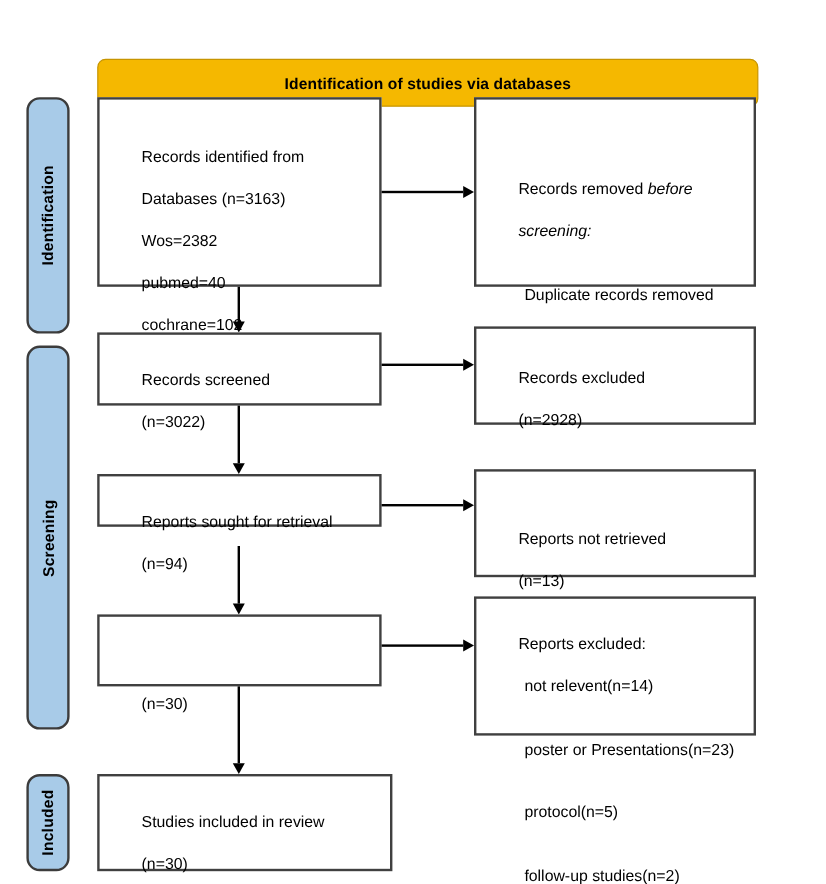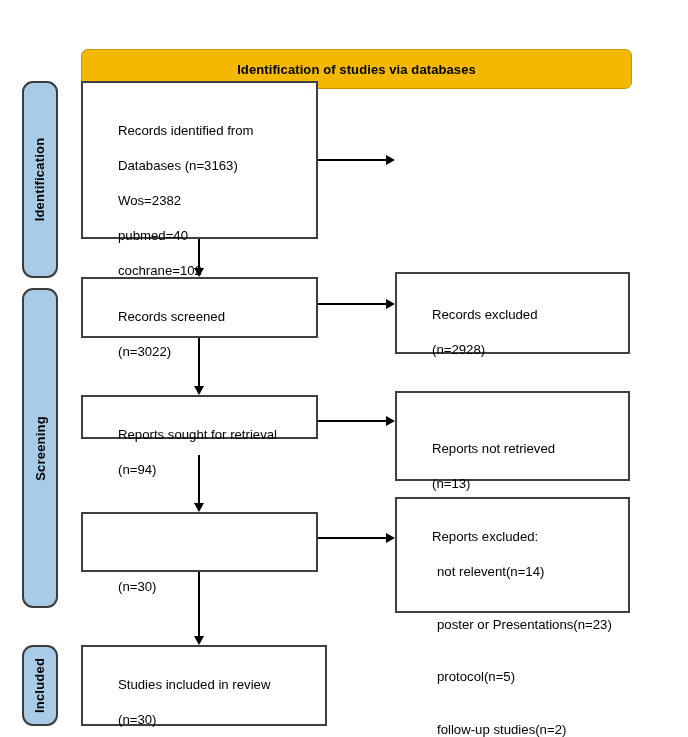--- a/index.html
+++ b/index.html
@@ -130,20 +130,28 @@
       <span>Wos=2382</span><br>
       <span>pubmed=40</span><br>
       <span>cochrane=102</span><br>
       <span>embase=639</span>
     </div>
   </div>
 
   <div class="conn-h" style="left:318px; top:159px; width:68px;"></div>
   <div class="arrow-right" style="left:386px; top:154.5px;"></div>
 
+  <div class="box" style="left:395px; top:81px; width:235px; height:158px;">
+    <div class="box-text" style="top:48px;">
+      <span>Records removed </span><em>before</em><br>
+      <em>screening:</em><br>
+      <span class="indent">Duplicate records removed</span>
+      <span>(n=141)</span>
+    </div>
+  </div>
 
   <div class="conn-v" style="left:198px; top:239px; width:2px; height:30px;"></div>
   <div class="arrow-down" style="left:193.5px; top:268px;"></div>
 
   <div class="box" style="left:81px; top:277px; width:237px; height:61px;">
     <div class="box-text" style="top:11px;">
       <span>Records screened</span><br>
       <span>(n=3022)</span>
     </div>
   </div>

